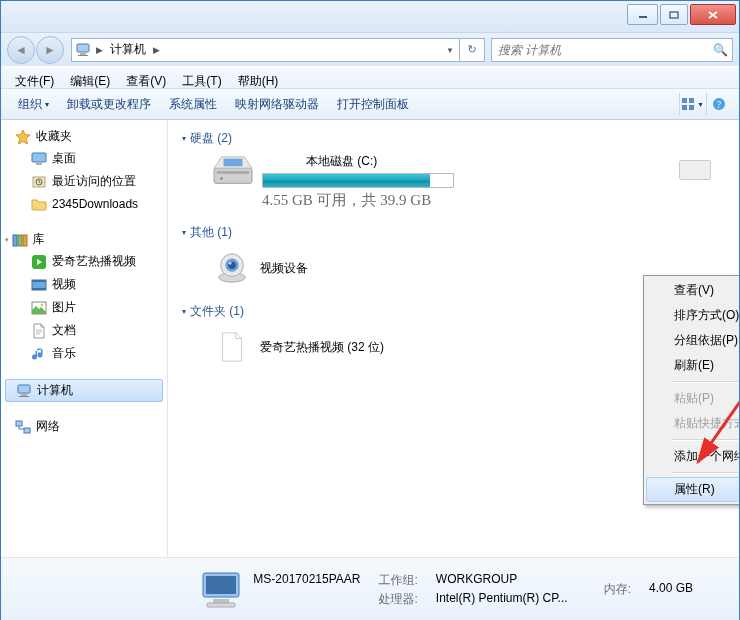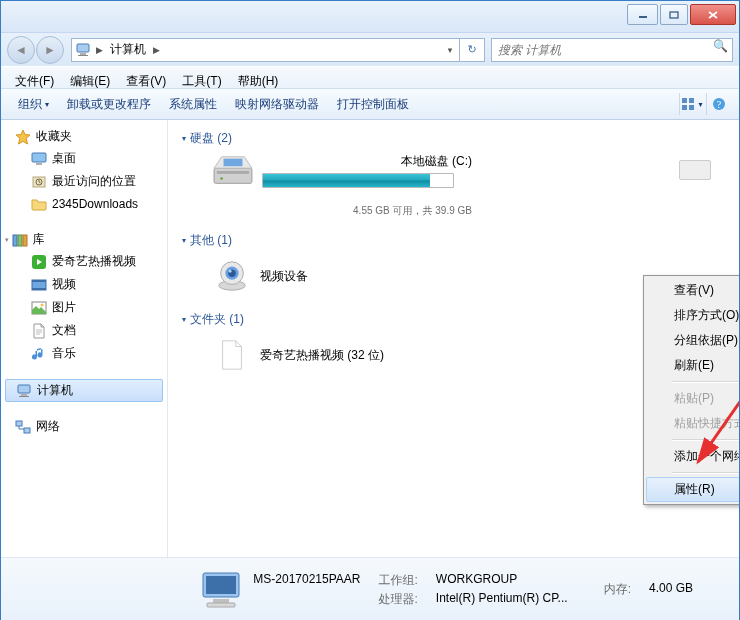--- a/index.html
+++ b/index.html
@@ -11,48 +11,48 @@
 .winbtn svg { display:block; }
 .navbar { height:33px; background:linear-gradient(to bottom,#e8f1fb,#dbe8f7); border-top:1px solid #c4d7ee; display:flex; align-items:center; padding:0 6px; }
 .navbtns { display:flex; align-items:center; margin-right:6px; }
 .navbtn { width:26px; height:26px; border-radius:50%; background:linear-gradient(to bottom,#e5eef8,#c8d9ee); border:1px solid #a7bdd7; display:flex; align-items:center; justify-content:center; color:#888; margin-right:1px; }
 .addrbar { flex:1; height:22px; background:#fff; border:1px solid #9fb7d4; display:flex; align-items:center; padding-left:3px; }
 .addr-icon { width:16px; height:16px; margin-right:2px; }
 .addr-seg { padding:0 4px; height:100%; display:flex; align-items:center; }
 .addr-arrow { font-size:9px; color:#555; padding:0 3px; }
 .addr-dropdown { width:18px; text-align:center; color:#555; font-size:9px; border-left:1px solid transparent; margin-left:auto; }
 .refresh { width:24px; height:22px; border:1px solid #9fb7d4; border-left:none; background:#fff; display:flex; align-items:center; justify-content:center; color:#3a6ea5; font-size:11px; }
-.searchbar { width:232px; height:22px; border:1px solid #9fb7d4; background:#fff; margin-left:6px; display:flex; padding:0 4px; color:#808080; font-style:italic; }
+.searchbar { width:232px; height:22px; border:1px solid #9fb7d4; background:#fff; margin-left:6px; display:flex; align-items:center; padding:0 4px; color:#808080; font-style:italic; }
 .searchbar input { border:none; outline:none; flex:1; font-size:12px; color:#808080; font-style:italic; font-family:inherit; }
 .searchbar .mag { color:#3a6ea5; font-style:normal; }
 .menubar { height:21px; background:linear-gradient(to bottom,#f6f9fd,#eaf2fb); border-top:1px solid #fff; display:flex; align-items:center; padding-left:6px; }
 .menubar span { padding:0 8px;margin-top:8px; }
 .toolbar { height:30px; background:linear-gradient(to bottom,#f7fbff,#e4eef9); border-top:1px solid #cfdff1; border-bottom:1px solid #bcd0e8; display:flex; align-items:center; padding:0 8px; }
 .tool-item { padding:0 9px; color:#1a3e7a; display:flex; align-items:center; height:100%; }
 .tool-drop::after { content:" ▾"; font-size:8px; margin-left:3px; color:#1a3e7a; }
 .tool-right { margin-left:auto; display:flex; align-items:center; gap:2px; }
 .tool-ico { width:24px; height:22px; display:flex; align-items:center; justify-content:center; border-left:1px solid #c8d9ee; }
-.body { display:flex; height:437px;text-align:right; }
+.body { display:flex; height:437px; }
 .sidebar { width:166px; background:#fff; border-right:1px solid #e0e8f2; overflow:hidden; padding-top:6px; }
 .side-group { margin-bottom:14px; }
 .side-head { display:flex; align-items:center; padding:2px 0 2px 14px; font-weight:normal; }
 .side-head .expand-icon { font-size:7px; color:#888; margin-left:-10px; margin-right:3px; }
 .side-head.active { background:linear-gradient(to bottom,#e1effe,#c8dffb); border:1px solid #9bc5f3; border-radius:2px; margin:0 4px; padding-left:10px; }
 .side-item { display:flex; align-items:center; padding:3px 0 3px 30px; }
 .side-item .ico, .side-head .ico { width:16px; height:16px; margin-right:5px; flex-shrink:0; }
 .main { flex:1; background:#fff; padding:8px 14px; overflow:hidden; position:relative; }
 .grp-head { display:flex; align-items:center; color:#2b5797; margin:2px 0 6px 0; }
 .grp-head .tri { font-size:8px; margin-right:4px; }
 .drive-row { display:flex; align-items:flex-start; margin-left:28px; }
 .drive-icon { width:46px; height:36px; margin-right:6px; }
 .drive-info { width:210px; }
 .drive-name { margin-bottom:3px;margin-left:44px; }
 .progress { width:190px; height:13px; border:1px solid #b9b9b9; background:#fff; border-radius:1px; overflow:hidden; }
 .progress .fill { height:100%; width:88%; background:linear-gradient(to bottom,#3bc4d8,#1fa6bb 49%,#0e8aa0 51%,#27b6cc); }
-.drive-sub { color:#6d6d6d; margin-top:16px; font-size:10px; }
+.drive-sub { color:#6d6d6d; margin-top:3px; font-size:15px;font-family:Liberation Serif, serif; }
 .item-row { display:flex; align-items:center; margin-left:28px; padding:4px 0; }
 .item-icon { width:44px; height:34px; margin-right:6px; display:flex; align-items:center; justify-content:center; }
 .dvd-stub { position:absolute; top:40px; right:28px; width:30px; height:18px; border:1px solid #ccc; border-radius:2px; background:#eee; }
 .context-menu { position:absolute; top:155px; left:475px; width:176px; background:#f0f0f0; border:1px solid #979797; box-shadow:2px 2px 4px rgba(0,0,0,0.3); padding:2px; z-index:50; }
 .context-menu .mi { padding:4px 18px 4px 28px; display:flex; justify-content:space-between; align-items:center; }
 .context-menu .mi.sub::after { content:"▸"; font-size:9px; }
 .context-menu .mi.disabled { color:#a0a0a0; }
 .context-menu .mi.hover { background:linear-gradient(to bottom,#e7f1fc,#cfe3f9); border:1px solid #aed1f5; border-radius:2px; padding:3px 17px 3px 27px; }
 .context-menu .sep { height:1px; background:#d7d7d7; margin:3px 1px 3px 26px; border-bottom:1px solid #fff; }
 .arrow-anno { position:absolute; top:180px; left:470px; z-index:60; pointer-events:none; }

